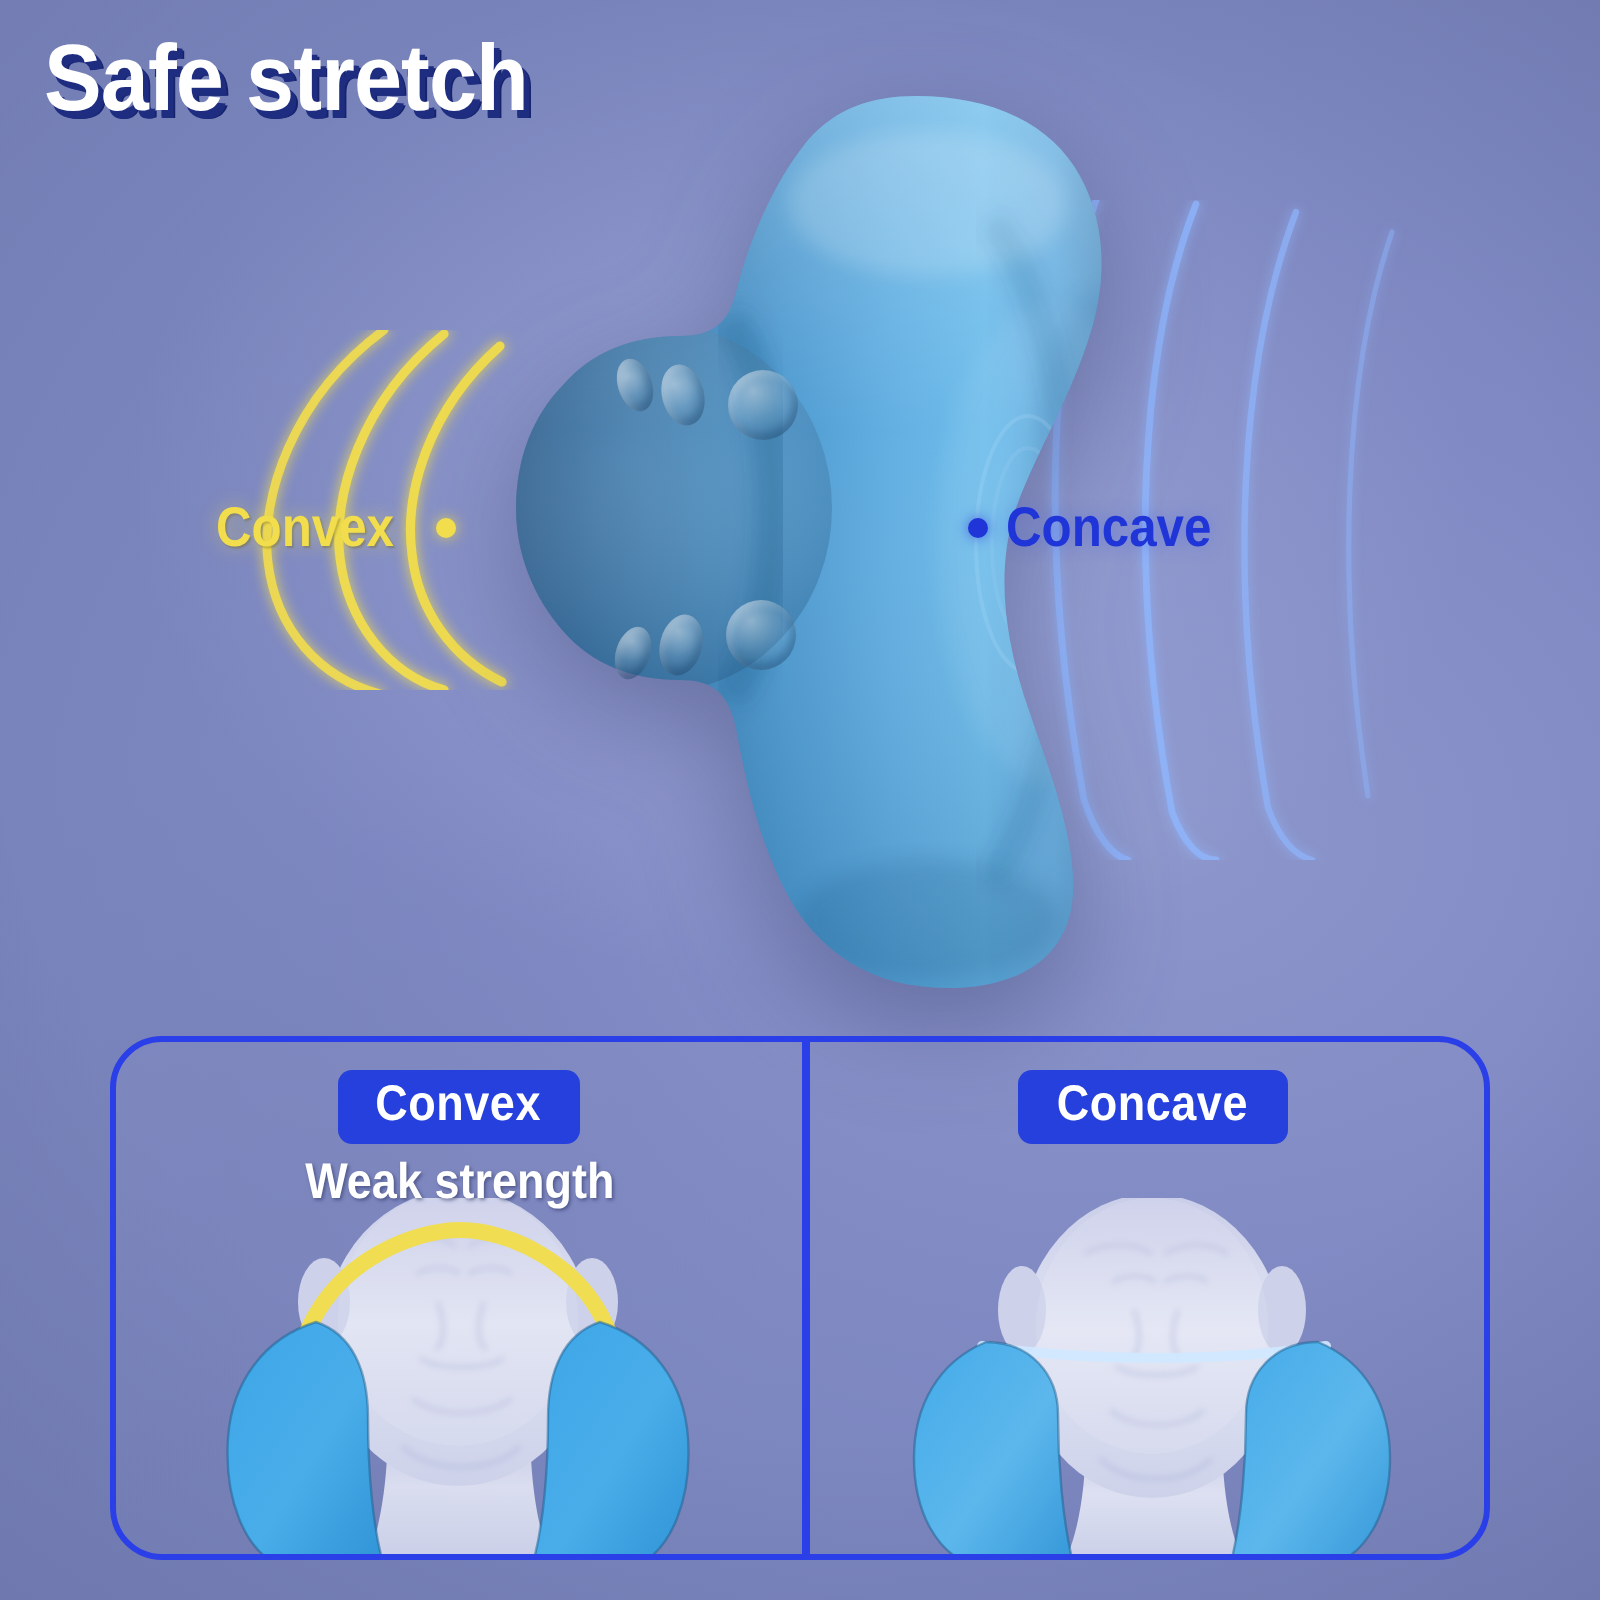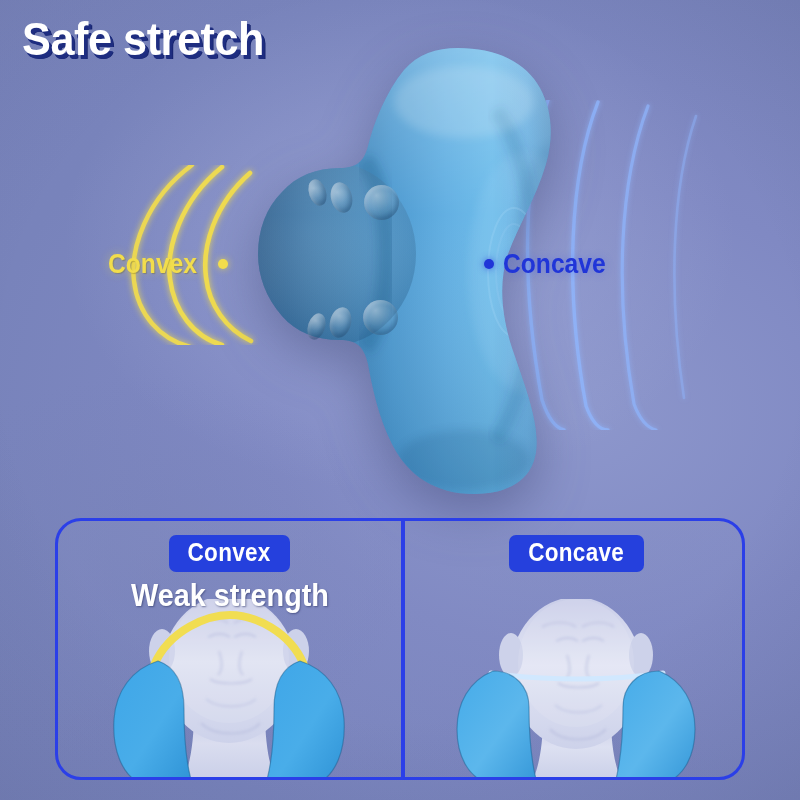--- a/index.html
+++ b/index.html
@@ -119,21 +119,21 @@
     color:#ffffff;
     font-size:25px; font-weight:700; line-height:1;
     padding:5px 14px 7px;
     border-radius:7px;
     letter-spacing:.3px;
   }
   .badge span{ display:inline-block; transform:scaleX(.90); }
   .sub{
     margin-top:7px;
     color:#ffffff;
-    font-size:32px; font-weight:700; line-height:1;
+    font-size:25px; font-weight:700; line-height:1;
     text-shadow:1px 1px 2px rgba(40,48,95,.55);
   }
   .sub span{ display:inline-block; transform:scaleX(.90); }
 
   .fig{
     position:absolute; left:0; top:78px;
     width:343px; height:184px;
   }
 </style>
 </head>

